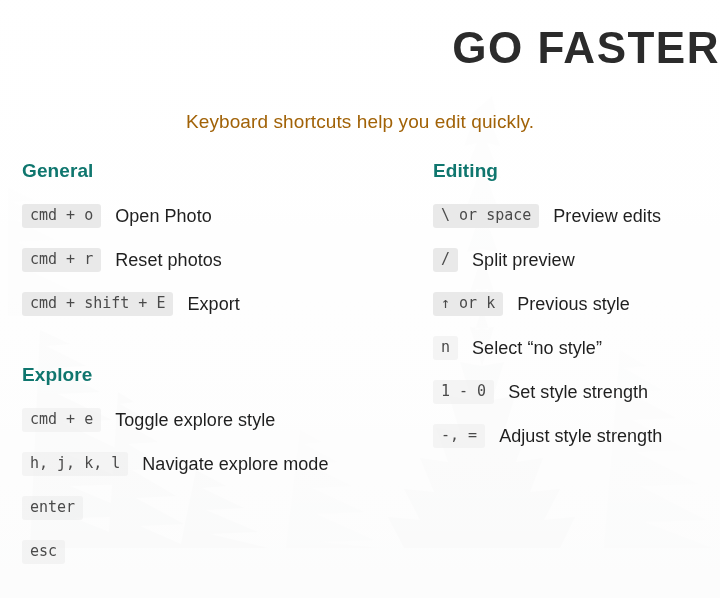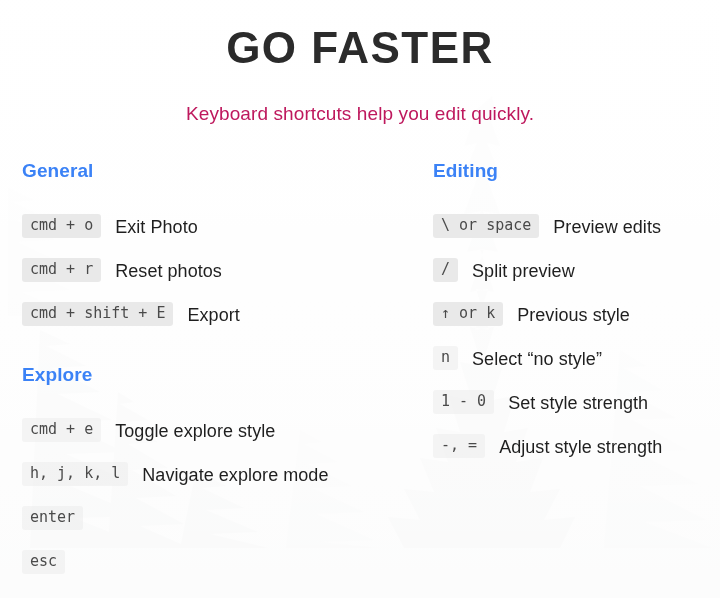--- a/index.html
+++ b/index.html
@@ -45,26 +45,27 @@
     padding-top: 24px;
   }
   .hero-title {
     font-family: "Liberation Sans", sans-serif;
     font-size: 44px;
     font-weight: bold;
     letter-spacing: 1.5px;
     color: #2b2b2b;
     margin: 0;
     line-height: 1.1;
+    text-align: right;
   }
   .hero-subtitle {
     font-size: 19px;
     font-weight: normal;
-    color: #be185d;
-    margin: 4px;
+    color: #a16207;
+    margin: 12px;
     padding-top: 27px;
     letter-spacing: 0.1px;
   }
 
   
   .columns {
     position: absolute;
     top: 160px;
     left: 0;
     width: 720px;
@@ -75,33 +76,33 @@
     top: 0;
   }
   .column.left  { left: 22px;  width: 400px; }
   .column.right { left: 433px; width: 287px; }
 
   .section + .section { margin-top: 38px; }
 
   .section-heading {
     font-size: 19px;
     font-weight: bold;
-    color: #3b82f6;
+    color: #0f766e;
     margin: 0 0 12px 0;
     letter-spacing: 0.1px;
   }
 
   .shortcut-list {
     list-style: none;
     margin: 0;
     padding: 0;
   }
   .shortcut-row {
     display: flex;
-    align-items: flex-end;
+    align-items: center;
     height: 44px;
   }
 
   .keys {
     display: inline-block;
     background: #e9e9e9;
     border-radius: 3px;
     padding: 4px 8px 5px 8px;
     font-family: "DejaVu Sans Mono", "Liberation Mono", monospace;
     font-size: 15px;
@@ -163,21 +164,21 @@
   </div>
 
   <div class="columns">
     <div class="column left">
 
       <div class="section">
         <h2 class="section-heading">General</h2>
         <ul class="shortcut-list">
           <li class="shortcut-row">
             <span class="keys">cmd + o</span>
-            <span class="action">Exit Photo</span>
+            <span class="action">Open Photo</span>
           </li>
           <li class="shortcut-row">
             <span class="keys">cmd + r</span>
             <span class="action">Reset photos</span>
           </li>
           <li class="shortcut-row">
             <span class="keys">cmd + shift + E</span>
             <span class="action">Export</span>
           </li>
         </ul>

